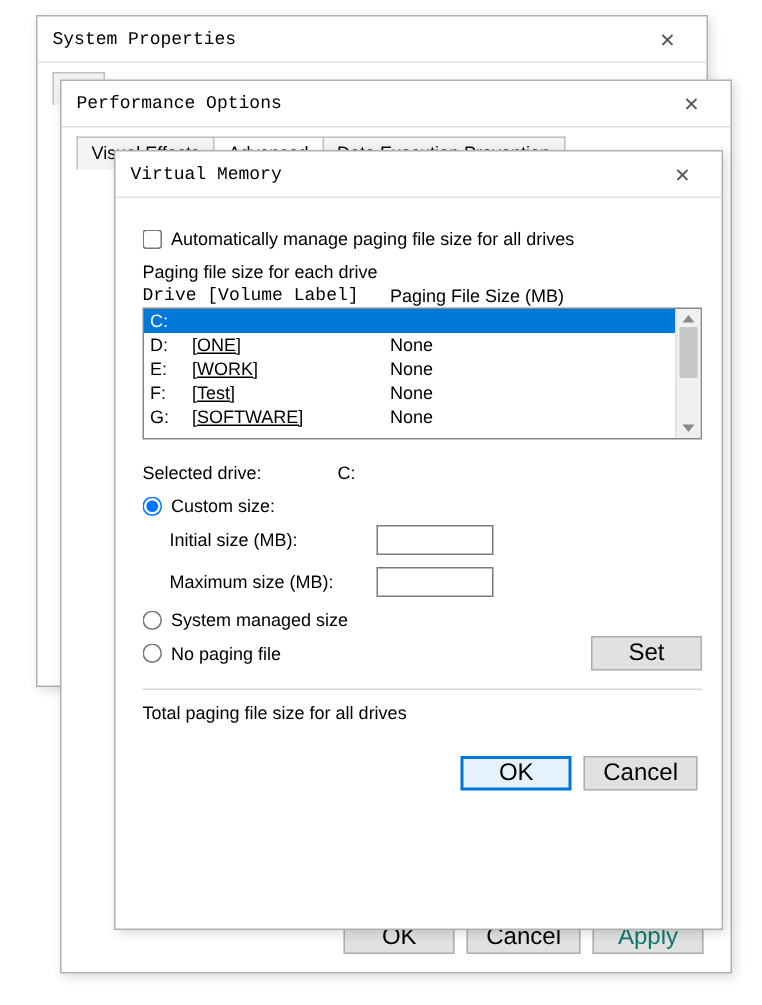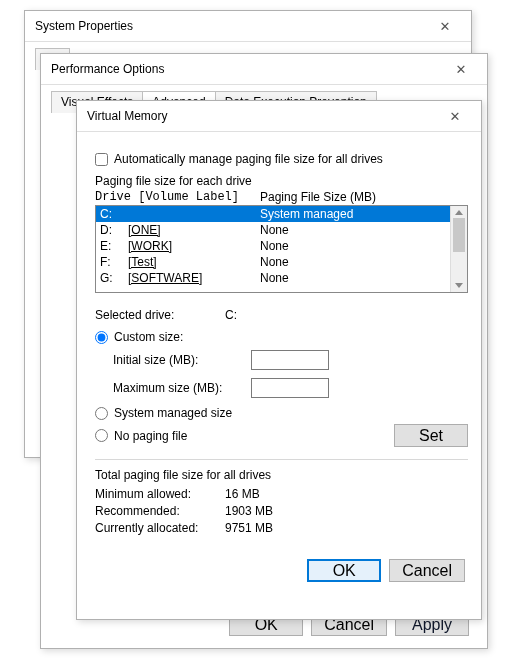--- a/index.html
+++ b/index.html
@@ -21,21 +21,21 @@
     box-shadow: 2px 2px 7px rgba(0,0,0,0.15);
   }
   .titlebar {
     height: 30px;
     display: flex;
     align-items: center;
     padding: 0 6px 0 10px;
     border-bottom: 1px solid #dfdfdf;
     font-size: 12px;
   }
-  .titlebar .title { flex: 1; }
+  .titlebar .title { flex: 1; font-family: Liberation Mono, monospace; }
   .close-x {
     width: 40px;
     text-align: center;
     font-size: 13px;
     color: #555;
     cursor: default;
   }
   .tabs-strip {
     display: flex;
     padding: 6px 0 0 10px;
@@ -190,21 +190,21 @@
     font-family: inherit;
     font-size: 16px;
     cursor: default;
     padding: 0 12px;
   }
   .btn.primary {
     border: 2px solid #0078d7;
     background: #e5f1fb;
   }
   .btn.disabled {
-    color: #0f172a;
+    color: #0f766e;
   }
   .sep {
     border: none;
     border-top: 1px solid #d8d8d8;
     margin: 12px 0 8px 0;
   }
   .totals .info-row .lbl { width: 130px; }
   .dialog-buttons {
     display: flex;
     justify-content: flex-end;
@@ -266,21 +266,20 @@
     <div class="drive-header">
       <span class="col1">Drive  [Volume Label]</span>
       <span>Paging File Size (MB)</span>
     </div>
 
     <div class="drive-list">
       <div class="drive-list-inner" id="drive-rows">
           <div class="drive-row selected">
             <span class="letter">C:</span>
             <span class="label"></span>
-            <span class="size">System managed</span>
           </div>
           <div class="drive-row">
             <span class="letter">D:</span>
             <span class="label">[ONE]</span>
             <span class="size">None</span>
           </div>
           <div class="drive-row">
             <span class="letter">E:</span>
             <span class="label">[WORK]</span>
             <span class="size">None</span>
@@ -332,33 +331,19 @@
       <div class="radio-row" style="margin-top:0;">
         <input type="radio" name="pf" id="r-none" style="">
         <label for="r-none">No paging file</label>
       </div>
       <button class="btn">Set</button>
     </div>
 
     <hr class="sep">
 
     <div>Total paging file size for all drives</div>
-    <div class="totals" style="margin-top:4px;">
-      <div class="info-row">
-        <span class="lbl">Minimum allowed:</span>
-        <span>16 MB</span>
-      </div>
-      <div class="info-row">
-        <span class="lbl">Recommended:</span>
-        <span>1903 MB</span>
-      </div>
-      <div class="info-row">
-        <span class="lbl">Currently allocated:</span>
-        <span>9751 MB</span>
-      </div>
-    </div>
   </div>
 
   <div class="dialog-buttons">
     <button class="btn primary">OK</button>
     <button class="btn">Cancel</button>
   </div>
 </div>
 
 </body></html>

